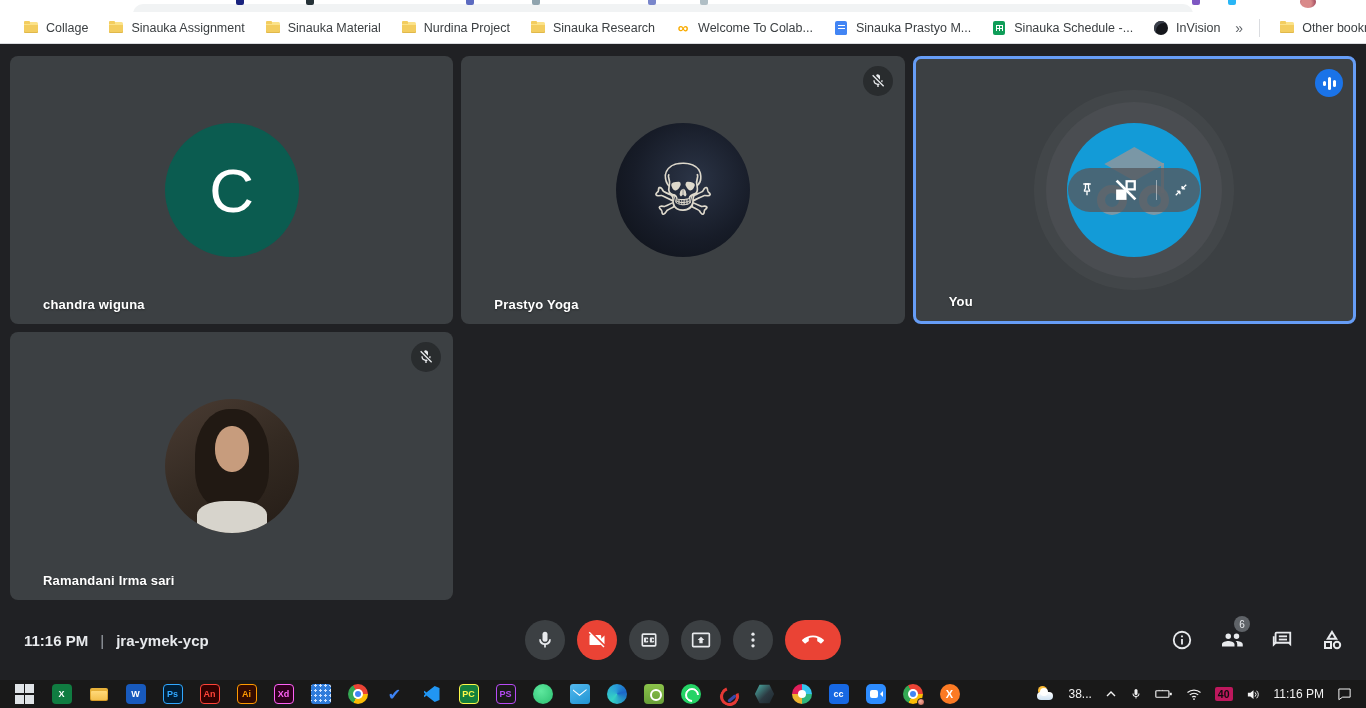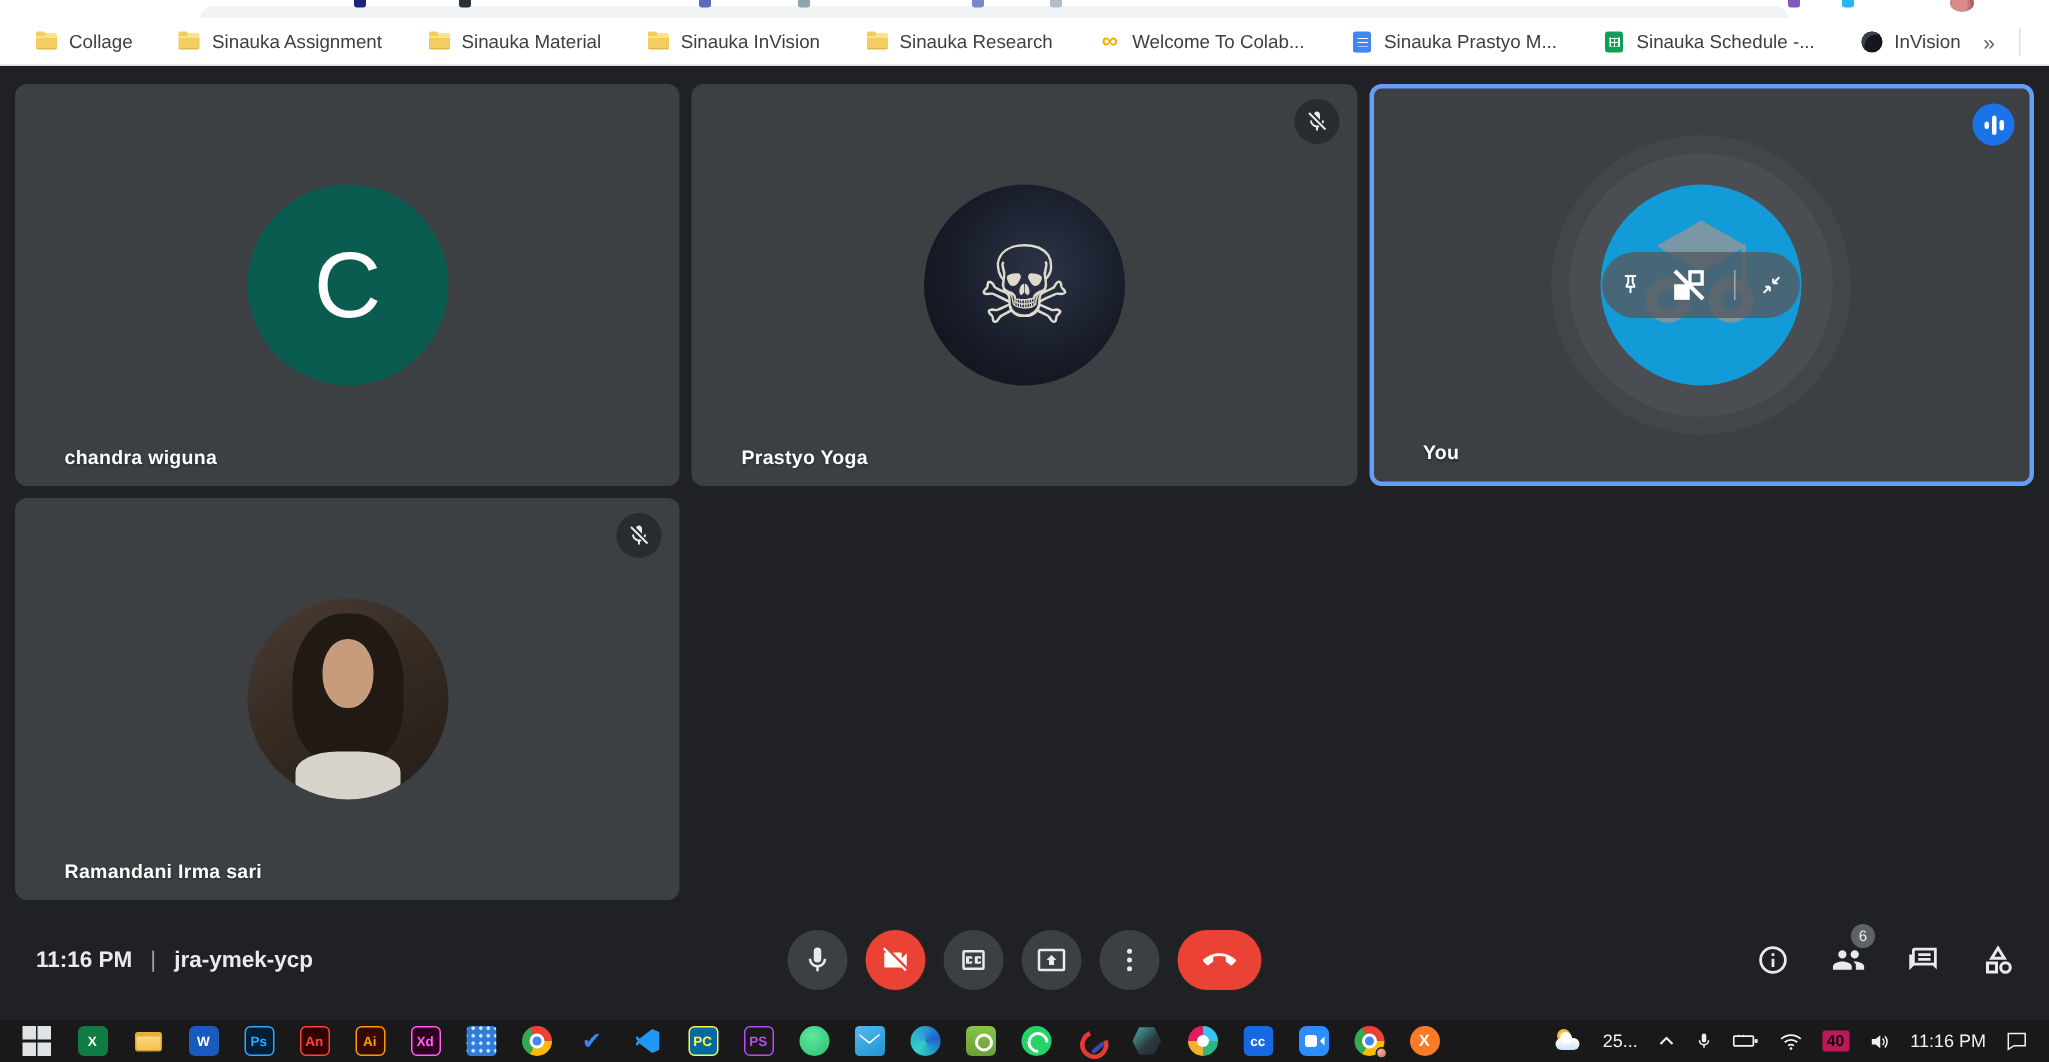--- a/index.html
+++ b/index.html
@@ -11,21 +11,21 @@
   .browser-top { position:relative; height:12px; background:#ffffff; overflow:hidden; }
   .omnibox-frag { position:absolute; left:133px; top:4px; width:1060px; height:20px;
     background:#f1f3f4; border-radius:14px; }
   .ext-sliver { position:absolute; top:0; width:8px; height:5px; border-radius:0 0 2px 2px; }
   .avatar-sliver { position:absolute; top:-4px; left:1300px; width:16px; height:12px;
     border-radius:50%; background:radial-gradient(circle at 40% 60%, #d98a8a 0 40%, #b05a6a 70%, #8a4a5a); }
 
   
   .bookmarks-bar { height:32px; background:#ffffff; display:flex; align-items:center;
     padding:0 10px 0 14px; border-bottom:1px solid #dadce0; }
-  .bm-list { display:flex; align-items:center; gap:12px; }
+  .bm-list { display:flex; align-items:center; gap:2px; }
   .bm-item { display:flex; align-items:center; gap:7px; padding:3px 9px; border-radius:12px;
     cursor:pointer; white-space:nowrap; }
   .bm-label { font-size:12.5px; color:#3c4043; }
   .bm-icon { width:16px; height:16px; display:flex; align-items:center; justify-content:center; position:relative; }
   .ic-folder::before { content:""; width:14px; height:11px; border-radius:1.5px;
     background:linear-gradient(#fbe289 0 30%, #f3cd5f 0); box-shadow:inset 0 -1px 0 #e0b84a; }
   .ic-folder::after { content:""; position:absolute; left:1px; top:1px; width:6px; height:3px;
     background:#f3cd5f; border-radius:1px 1px 0 0; }
   .ic-colab { color:#f9ab00; font-weight:bold; font-size:15px; line-height:1; }
   .ic-docs::before { content:""; width:12px; height:14px; border-radius:2px; background:#4285f4;
@@ -229,21 +229,21 @@
           <span class="bm-icon ic-folder">
             <i style="font-style:normal"></i>
           </span>
           <span class="bm-label">Sinauka Material</span>
         </div>
 
         <div class="bm-item">
           <span class="bm-icon ic-folder">
             <i style="font-style:normal"></i>
           </span>
-          <span class="bm-label">Sinauka InVision</span>
+          <span class="bm-label">Nurdina Project</span>
         </div>
 
         <div class="bm-item">
           <span class="bm-icon ic-folder">
             <i style="font-style:normal"></i>
           </span>
           <span class="bm-label">Sinauka Research</span>
         </div>
 
         <div class="bm-item">
@@ -495,21 +495,21 @@
 
         <div class="tb-app">
           <span class="app-chip app-check">✔</span>
         </div>
 
         <div class="tb-app">
           <span class="app-chip app-vscode"></span>
         </div>
 
         <div class="tb-app">
-          <span class="app-chip" style="background: #0369a1; color: rgb(252, 248, 74); border-color: rgb(252, 248, 74);">PC</span>
+          <span class="app-chip" style="background: #15803d; color: rgb(252, 248, 74); border-color: rgb(252, 248, 74);">PC</span>
         </div>
 
         <div class="tb-app">
           <span class="app-chip" style="background: rgb(26, 26, 26); color: rgb(183, 75, 245); border-color: rgb(183, 75, 245);">PS</span>
         </div>
 
         <div class="tb-app">
           <span class="app-chip app-android"></span>
         </div>
 
@@ -558,21 +558,21 @@
           <span class="app-chip app-xampp">X</span>
         </div>
       </div>
     <div class="tb-tray">
       <div class="tray-item">
         <span class="weather-wrap">
             <span class="weather-sun"></span>
             <span class="weather-cloud"></span>
           </span>
       </div>
-      <div class="tray-item">25...</div>
+      <div class="tray-item">38...</div>
       <div class="tray-item">
         <svg width="12" height="12" viewBox="0 0 12 12" fill="none" stroke="#f2f2f2" stroke-width="1.4">
           <path d="M2 8l4-4 4 4"></path>
         </svg>
       </div>
       <div class="tray-item">
         <svg width="12" height="14" viewBox="0 0 24 24" fill="#f2f2f2">
           <path d="M12 14a3 3 0 0 0 3-3V5a3 3 0 0 0-6 0v6a3 3 0 0 0 3 3z"></path>
           <path d="M17 11a5 5 0 0 1-10 0H5a7 7 0 0 0 6 6.92V21h2v-3.08A7 7 0 0 0 19 11h-2z"></path>
         </svg>

